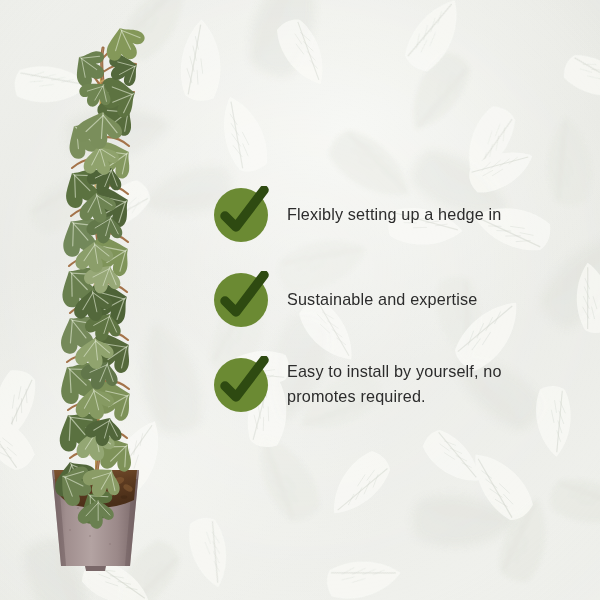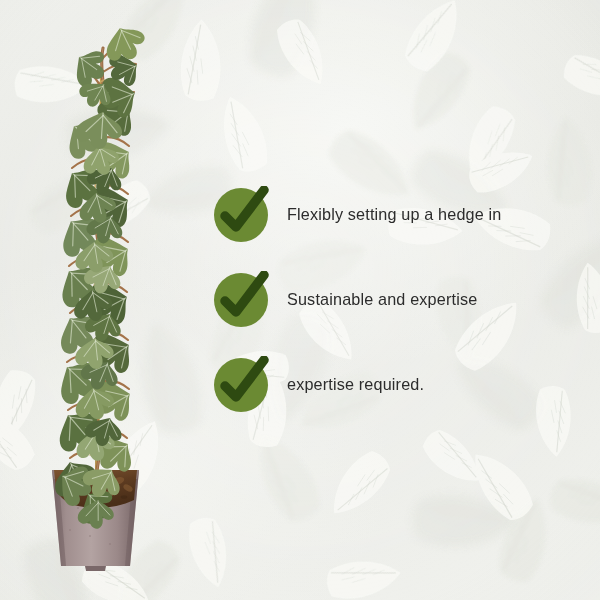--- a/index.html
+++ b/index.html
@@ -440,18 +440,19 @@
     </div>
 
     <div class="benefit-row">
       <span class="check-badge">
         <svg width="56" height="56" viewBox="0 0 56 56" aria-hidden="true">
           <circle cx="27" cy="29" r="27" fill="#6b8a33"></circle>
           <path d="M11,30 L22,41 L50,4" fill="none" stroke="#2e4a11" stroke-width="9.5" stroke-linecap="round" stroke-linejoin="round"></path>
         </svg>
       </span>
       <div class="benefit-text">
-        <span>expertise required.</span>
+        <span>Easy to install by yourself, no</span>
+        <span>promotes required.</span>
       </div>
     </div>
 
   </div>
 </div>
 
 </body></html>

